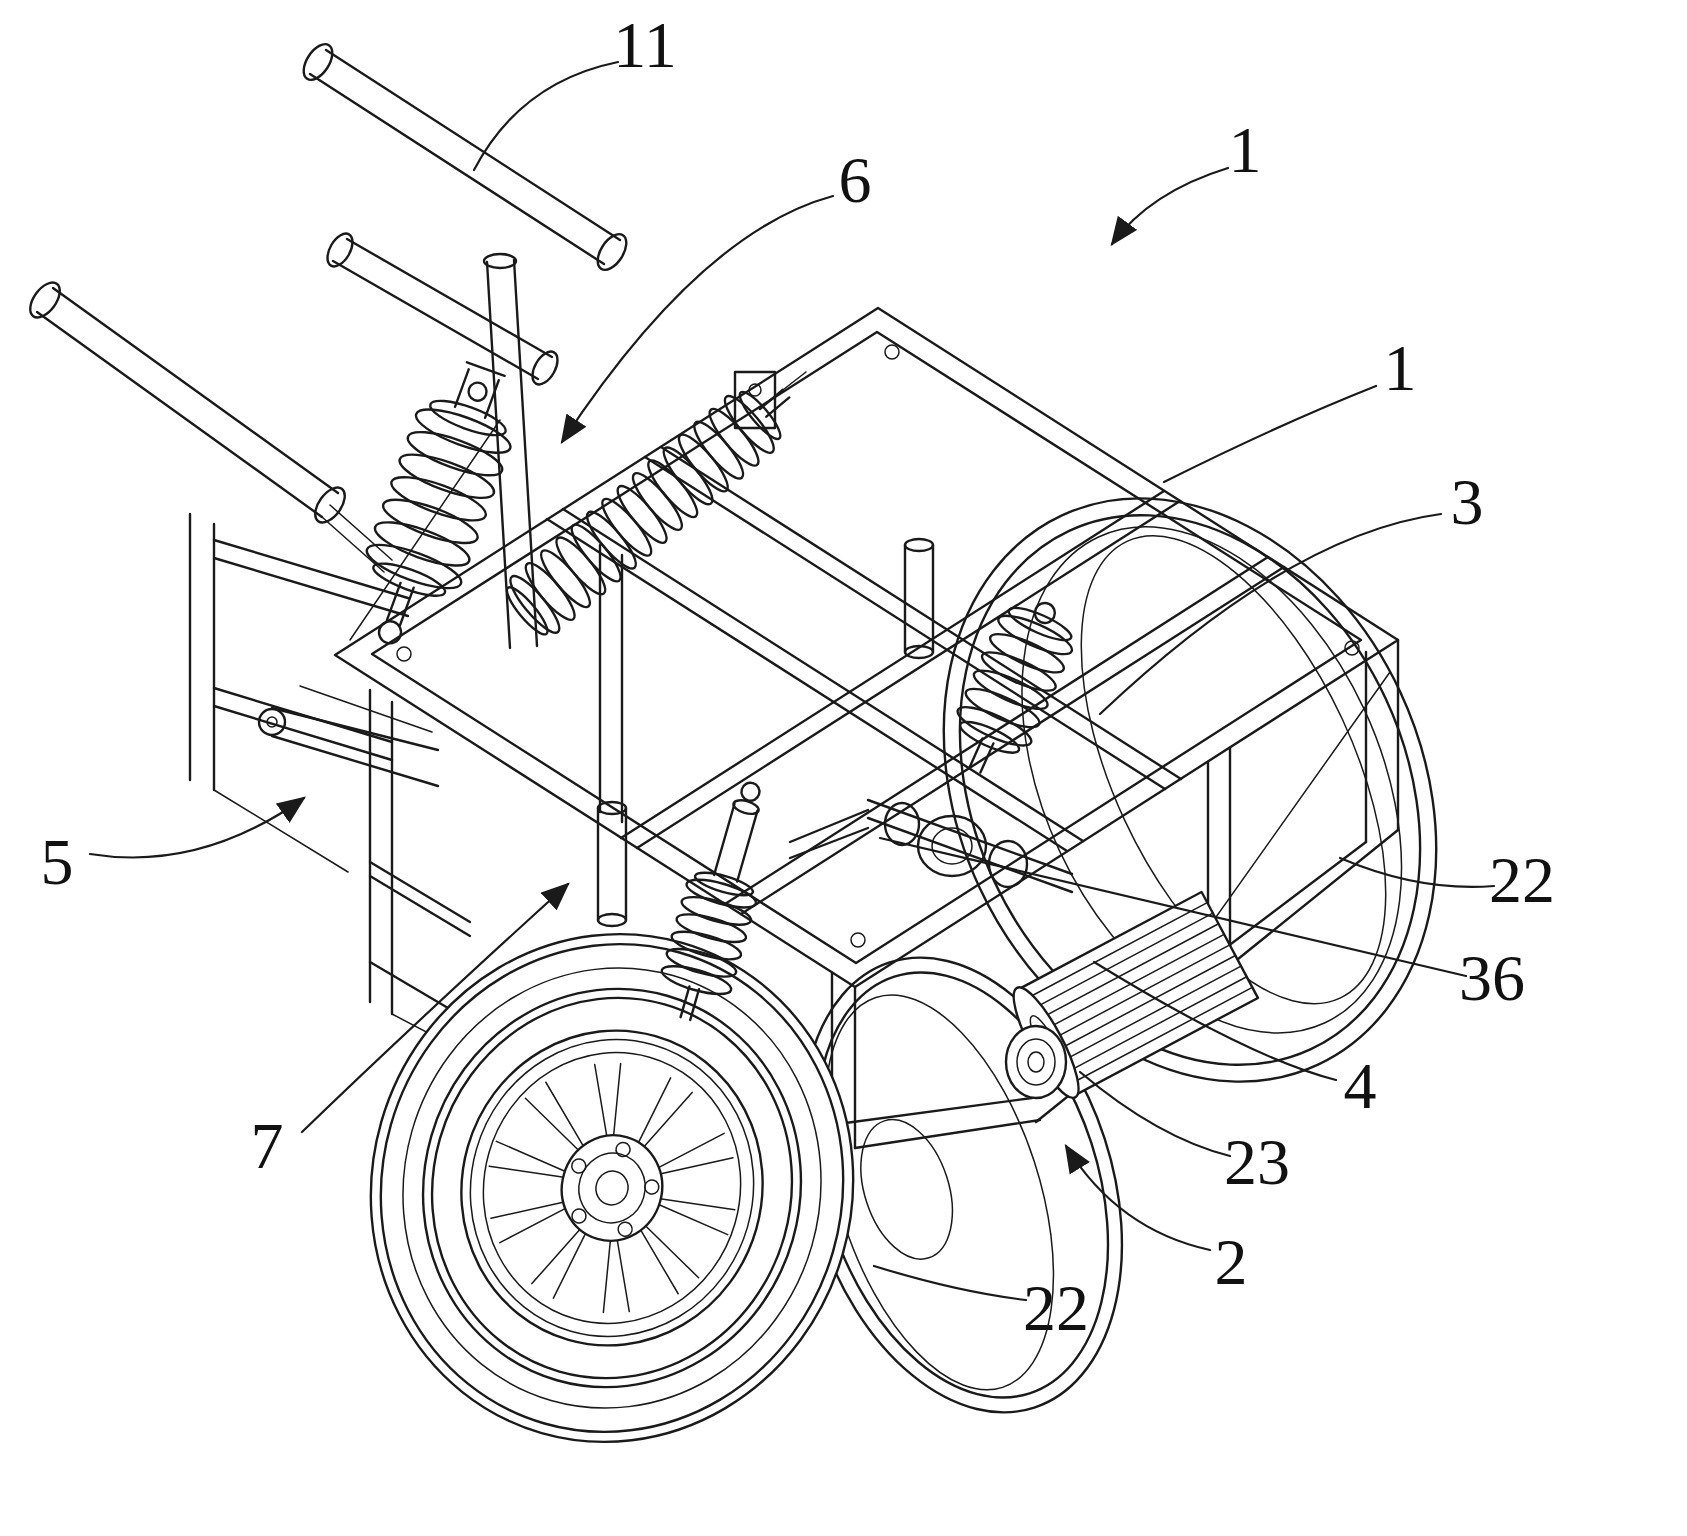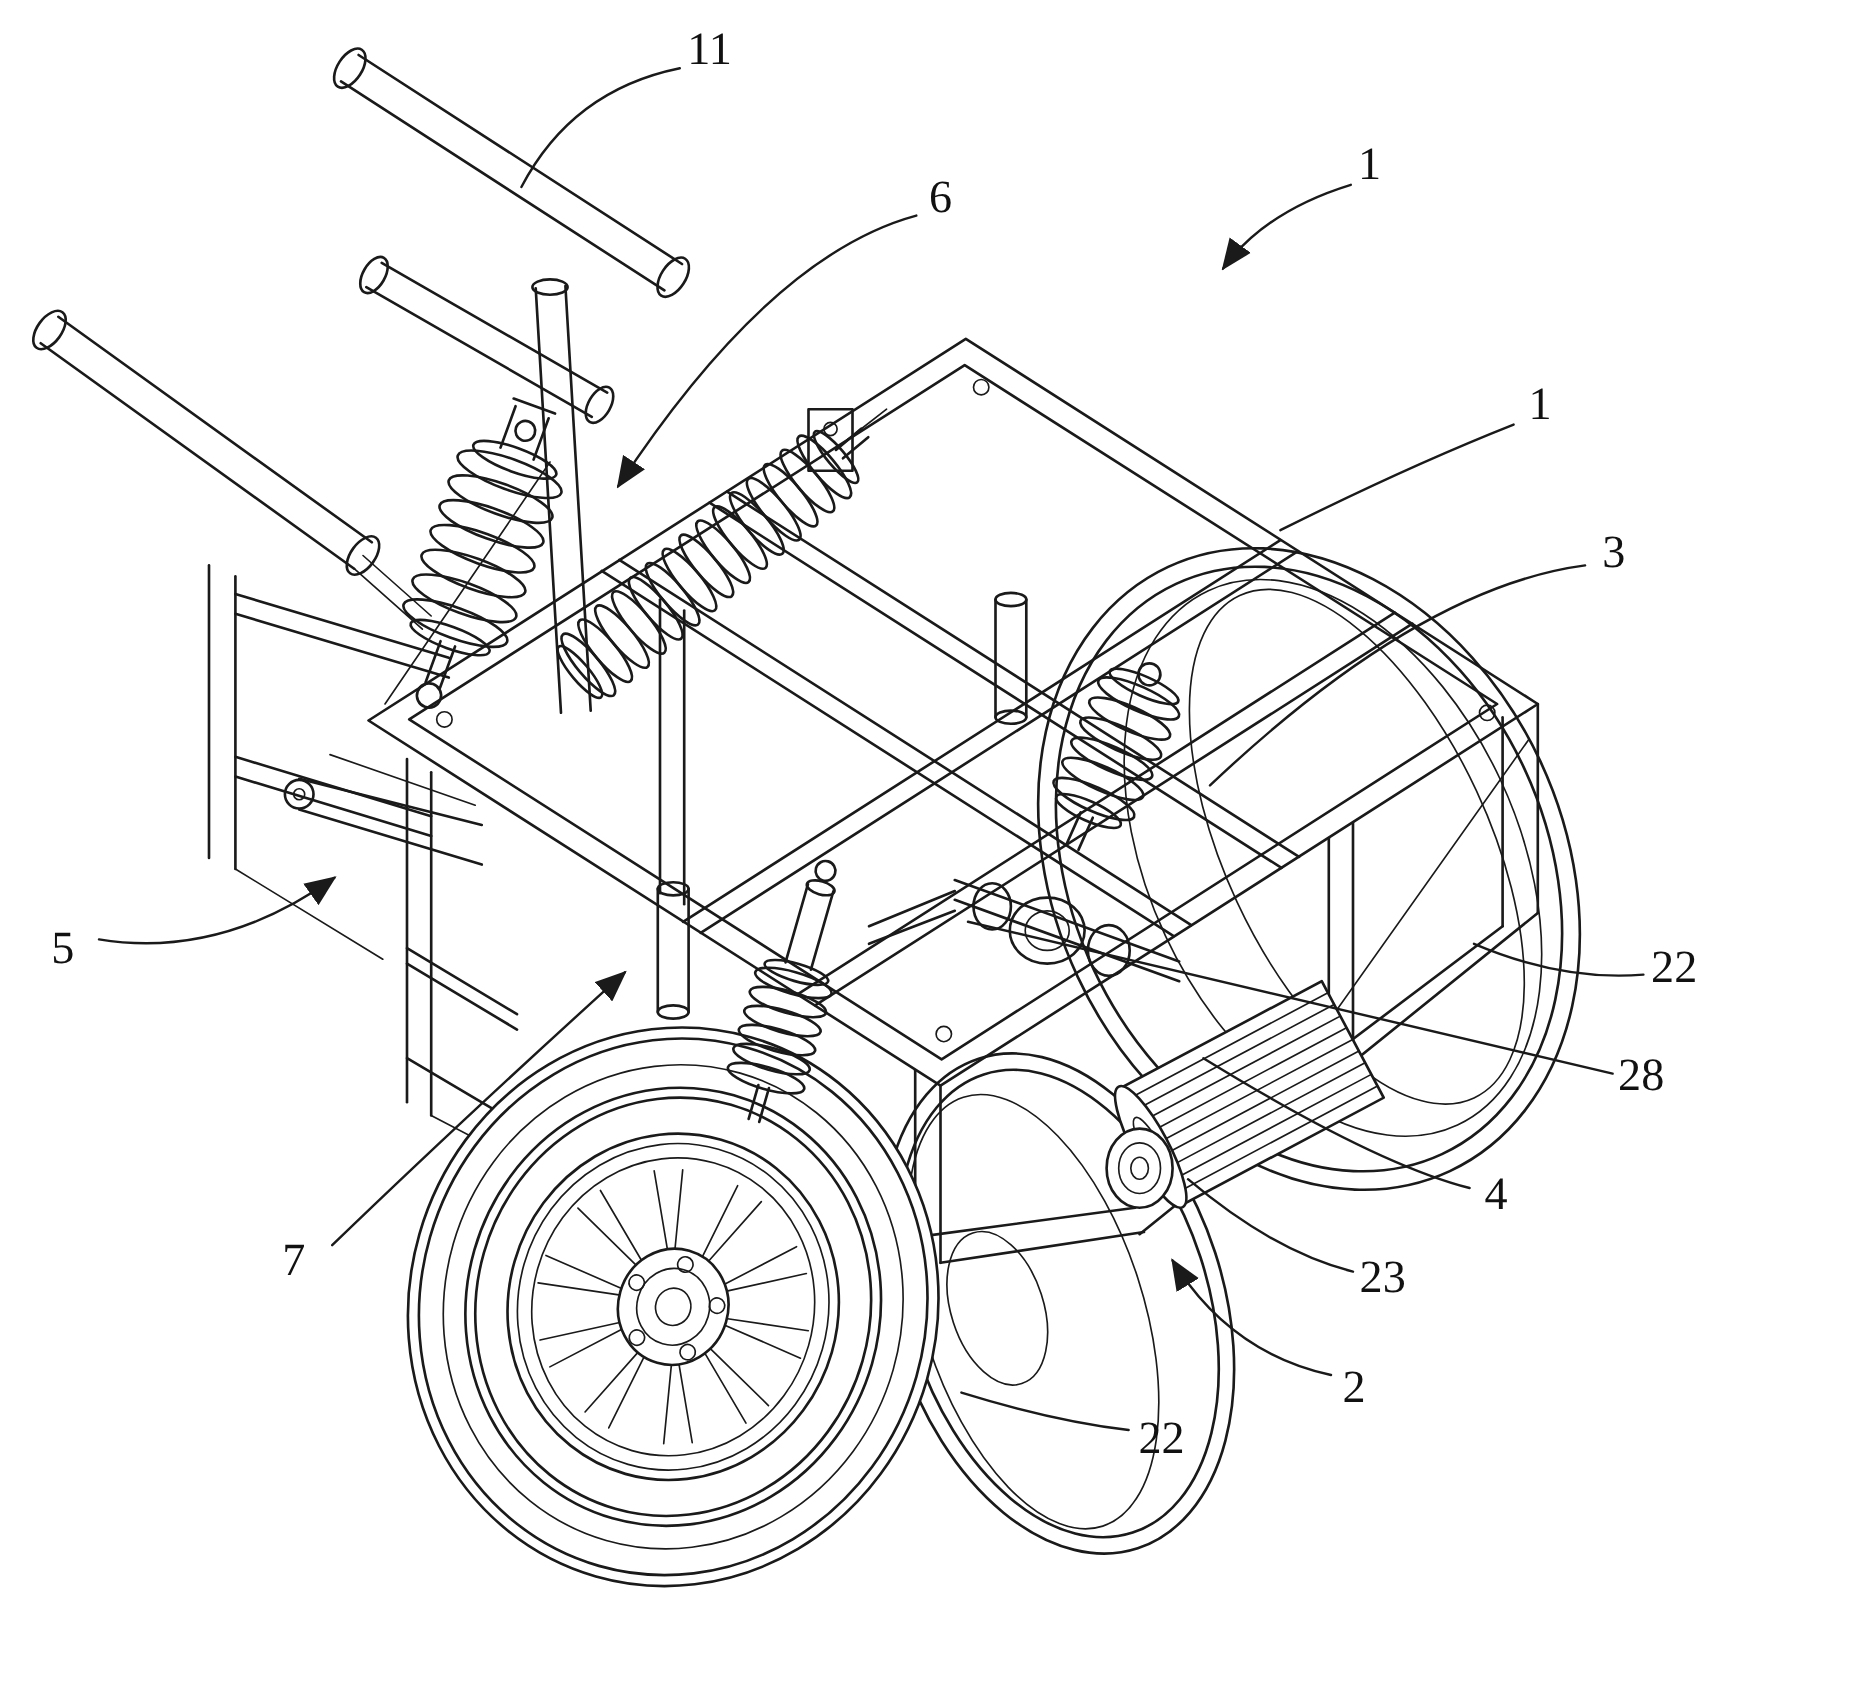--- a/index.html
+++ b/index.html
@@ -4,21 +4,21 @@
 <style>
   html,body{margin:0;padding:0;background:#ffffff;}
   .stage{position:relative;width:1687px;height:1536px;background:#ffffff;overflow:hidden;
          font-family:"Liberation Serif",serif;}
   .stage svg{position:absolute;left:0;top:0;}
   svg *{vector-effect:none;}
   .ln{stroke:#1a1a1a;fill:none;stroke-width:2.4;stroke-linecap:round;stroke-linejoin:round;}
   .thin{stroke-width:1.5;}
   .wh{fill:#ffffff;}
   .leader{stroke:#1a1a1a;fill:none;stroke-width:2.2;stroke-linecap:round;}
-  .ref{position:absolute;transform:translate(-50%,-50%);font-size:42px;color:#111111;
+  .ref{position:absolute;transform:translate(-50%,-50%);font-size:66px;color:#111111;
        line-height:1;user-select:none;white-space:nowrap;}
 </style>
 </head>
 <body>
 
 <div class="stage">
 
 <svg width="1687" height="1536" viewBox="0 0 1687 1536">
   <defs>
     <marker id="arr" viewBox="0 0 12 10" refX="11" refY="5" markerWidth="13" markerHeight="11" orient="auto">
@@ -282,20 +282,20 @@
   </g>
 </svg>
 
 <div class="ref" style="left:645px;top:45px">11</div>
 <div class="ref" style="left:855px;top:180px">6</div>
 <div class="ref" style="left:1245px;top:150px">1</div>
 <div class="ref" style="left:1400px;top:368px">1</div>
 <div class="ref" style="left:1467px;top:502px">3</div>
 <div class="ref" style="left:57px;top:862px">5</div>
 <div class="ref" style="left:1522px;top:880px">22</div>
-<div class="ref" style="left:1492px;top:978px">28</div>
+<div class="ref" style="left:1492px;top:978px">36</div>
 <div class="ref" style="left:1360px;top:1086px">4</div>
 <div class="ref" style="left:1257px;top:1162px">23</div>
 <div class="ref" style="left:267px;top:1146px">7</div>
 <div class="ref" style="left:1231px;top:1262px">2</div>
 <div class="ref" style="left:1056px;top:1308px">22</div>
 
 </div>
 
 </body></html>

